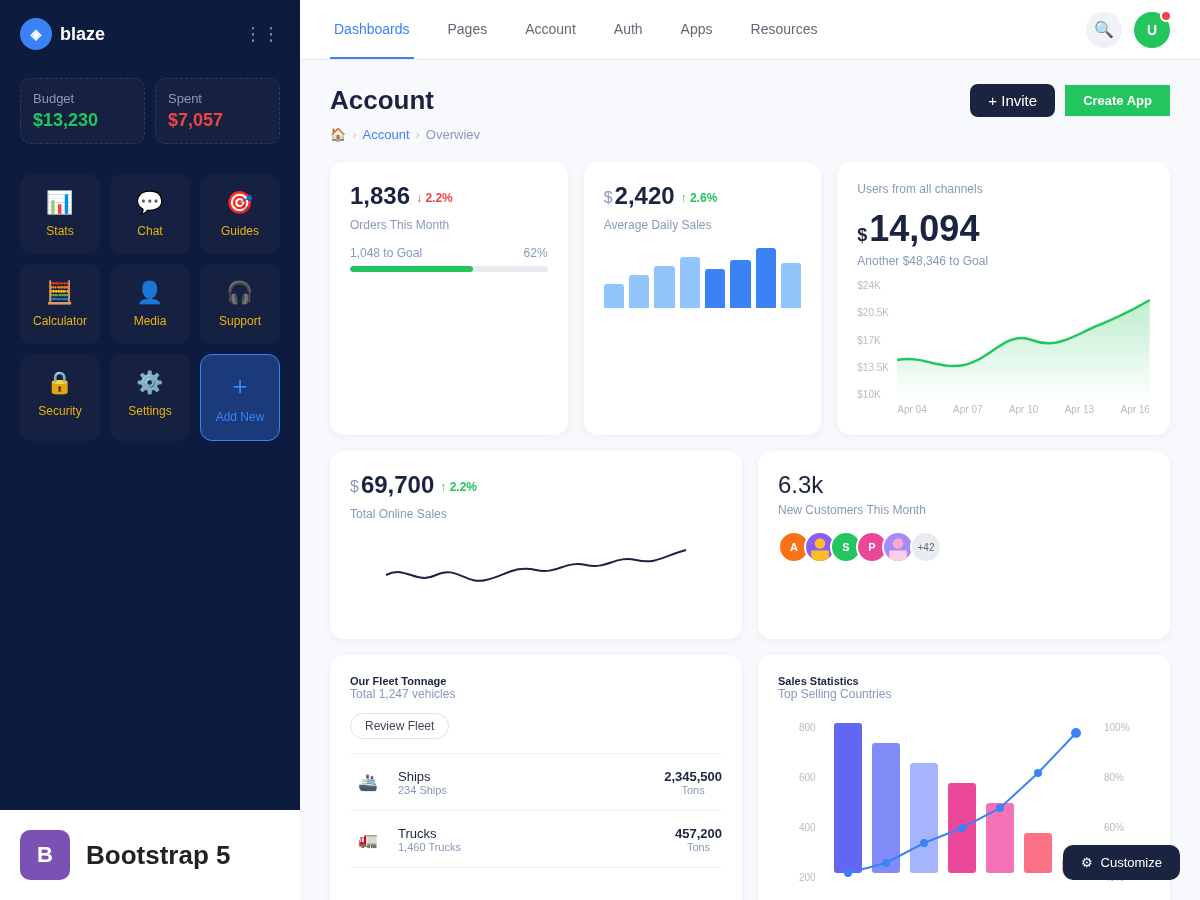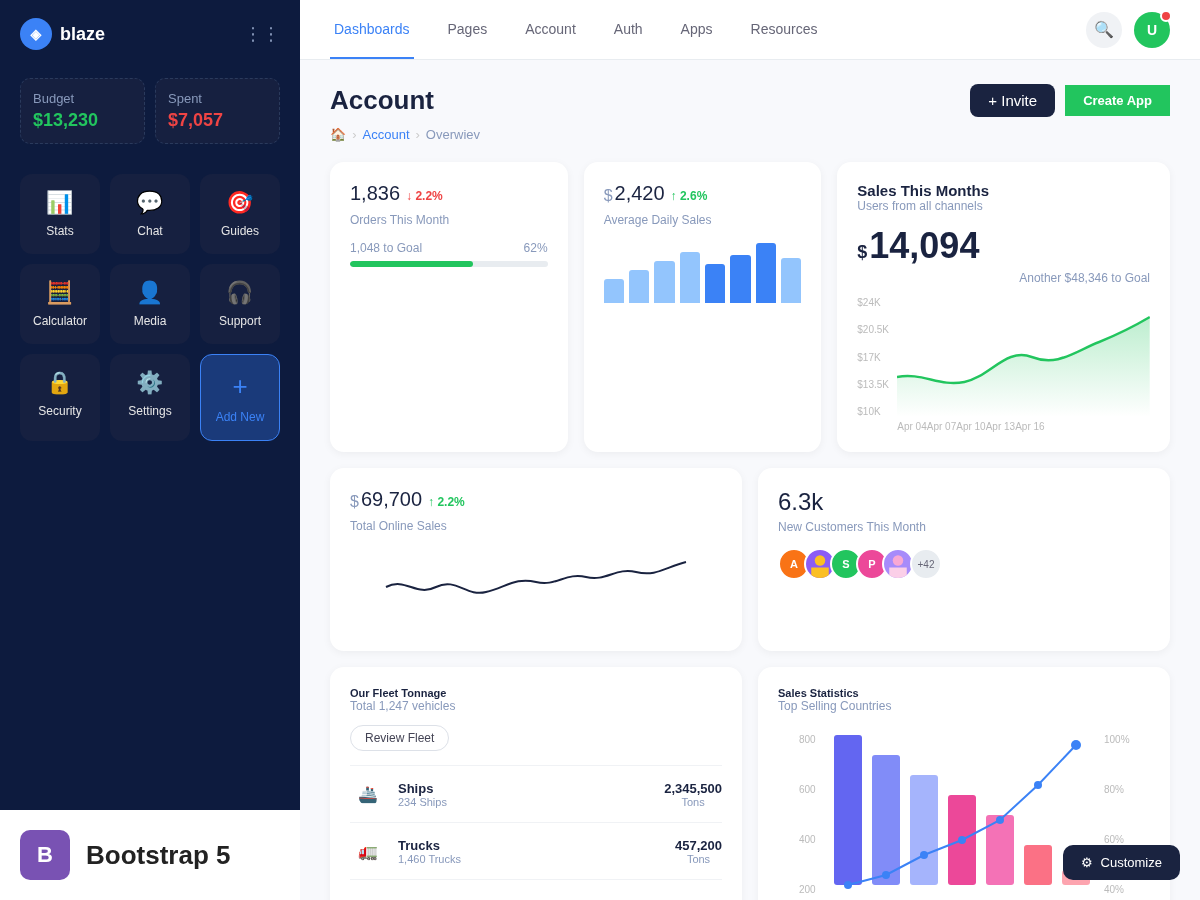--- a/index.html
+++ b/index.html
@@ -65,21 +65,21 @@
       border-radius: 12px;
       padding: 16px 10px;
       display: flex;
       flex-direction: column;
       align-items: center;
       gap: 8px;
       cursor: pointer;
       transition: background 0.2s;
     }
     .nav-item .icon { font-size: 22px; color: #8bacd4; }
-    .nav-item .nav-label { color: #e5e5e5; font-size: 12px; font-weight: 500; }
+    .nav-item .nav-label { color: #eab308; font-size: 12px; font-weight: 500; }
     .nav-item.add-new { background: #1a3a7a; border: 1.5px solid #3b82f6; }
     .nav-item.add-new .icon { color: #3b82f6; }
     .nav-item.add-new .nav-label { color: #3b82f6; }
 
     .sidebar-bottom {
       position: absolute;
       bottom: 0;
       left: 0;
       right: 0;
       background: white;
@@ -211,21 +211,21 @@
       grid-template-columns: 1fr 1fr 1.4fr;
       gap: 16px;
       margin-bottom: 16px;
     }
     .stat-card {
       background: white;
       border-radius: 14px;
       padding: 20px;
       box-shadow: 0 2px 8px rgba(0,0,0,0.05);
     }
-    .stat-value { font-size: 20px; font-weight: 400; color: #1a2340; margin-bottom: 4px; }
+    .stat-value { font-size: 24px; font-weight: 700; color: #1a2340; margin-bottom: 4px; }
     .stat-label { font-size: 12px; color: #8899bb; }
     .stat-change { font-size: 12px; font-weight: 600; margin-left: 6px; }
     .stat-change.up { color: #22c55e; }
     .stat-change.down { color: #ef4444; }
     .stat-header { display: flex; align-items: center; margin-bottom: 4px; }
     .stat-prefix { font-size: 16px; color: #8899bb; margin-right: 2px; }
 
     
     .progress-section { margin-top: 14px; }
     .progress-info { display: flex; justify-content: space-between; font-size: 12px; color: #8899bb; margin-bottom: 6px; }
@@ -252,21 +252,21 @@
     .sales-card {
       background: white;
       border-radius: 14px;
       padding: 20px;
       box-shadow: 0 2px 8px rgba(0,0,0,0.05);
     }
     .sales-card-title { font-size: 15px; font-weight: 700; color: #1a2340; }
     .sales-card-sub { font-size: 12px; color: #8899bb; margin-bottom: 12px; }
     .sales-big { font-size: 36px; font-weight: 700; color: #1a2340; display: flex; align-items: baseline; }
     .sales-prefix { font-size: 18px; color: #1a2340; margin-right: 2px; }
-    .sales-sub { font-size: 12px; color: #8899bb; margin-top: 4px; text-align: right; }
+    .sales-sub { font-size: 12px; color: #8899bb; margin-top: 4px; }
 
     
     .line-chart-area { margin-top: 12px; position: relative; height: 120px; }
     .chart-labels-y {
       position: absolute;
       left: 0; top: 0; bottom: 0;
       display: flex; flex-direction: column;
       justify-content: space-between;
       font-size: 10px; color: #bbb;
     }
@@ -334,21 +334,21 @@
       margin-bottom: 14px;
     }
     .fleet-row {
       display: flex;
       align-items: center;
       padding: 10px 0;
       border-top: 1px solid #f0f2f5;
     }
     .fleet-icon { width: 36px; height: 36px; margin-right: 12px; display: flex; align-items: center; justify-content: center; }
     .fleet-info { flex: 1; }
-    .fleet-name { font-size: 13px; font-weight: 700; color: #1a2340; }
+    .fleet-name { font-size: 13px; font-weight: 400; color: #1a2340; }
     .fleet-sub2 { font-size: 11px; color: #8899bb; }
     .fleet-value { text-align: center; }
     .fleet-num { font-size: 13px; font-weight: 700; color: #1a2340; }
     .fleet-unit { font-size: 11px; color: #8899bb; }
 
     
     .customize-btn {
       position: fixed;
       bottom: 20px;
       right: 20px;
@@ -503,21 +503,20 @@
           <div class="mini-bar" style="height:70%"></div>
           <div class="mini-bar" style="height:85%"></div>
           <div class="mini-bar tall" style="height:65%"></div>
           <div class="mini-bar tall" style="height:80%"></div>
           <div class="mini-bar tall" style="height:100%"></div>
           <div class="mini-bar" style="height:75%"></div>
         </div>
       </div>
 
       <div class="sales-card">
-        <div class="sales-card-title">Sales This Months</div>
         <div class="sales-card-sub">Users from all channels</div>
         <div class="sales-big">
           <span class="sales-prefix">$</span>
           <span>14,094</span>
         </div>
         <div class="sales-sub">Another $48,346 to Goal</div>
         <div class="line-chart-area">
           <div class="chart-labels-y">
             <span>$24K</span>
             <span>$20.5K</span>
@@ -529,21 +528,21 @@
             <defs>
               <linearGradient id="greenGrad" x1="0" y1="0" x2="0" y2="1">
                 <stop offset="0%" stop-color="#22c55e" stop-opacity="0.3"></stop>
                 <stop offset="100%" stop-color="#22c55e" stop-opacity="0.0"></stop>
               </linearGradient>
             </defs>
             <path d="M0,80 C30,75 50,90 80,85 C110,80 130,50 160,60 C190,70 210,55 240,45 C260,38 280,30 300,20" stroke="#22c55e" stroke-width="2.5" fill="none"></path>
             <path d="M0,80 C30,75 50,90 80,85 C110,80 130,50 160,60 C190,70 210,55 240,45 C260,38 280,30 300,20 L300,120 L0,120 Z" fill="url(#greenGrad)"></path>
           </svg>
         </div>
-        <div style="display:flex; justify-content:flex-start; font-size:10px; color:#bbb; margin-left:40px; margin-top:4px;">
+        <div style="display:flex; justify-content:space-between; font-size:10px; color:#bbb; margin-left:40px; margin-top:4px;">
           <span>Apr 04</span>
           <span>Apr 07</span>
           <span>Apr 10</span>
           <span>Apr 13</span>
           <span>Apr 16</span>
         </div>
       </div>
     </div>
 
     <div class="stats-row2">

